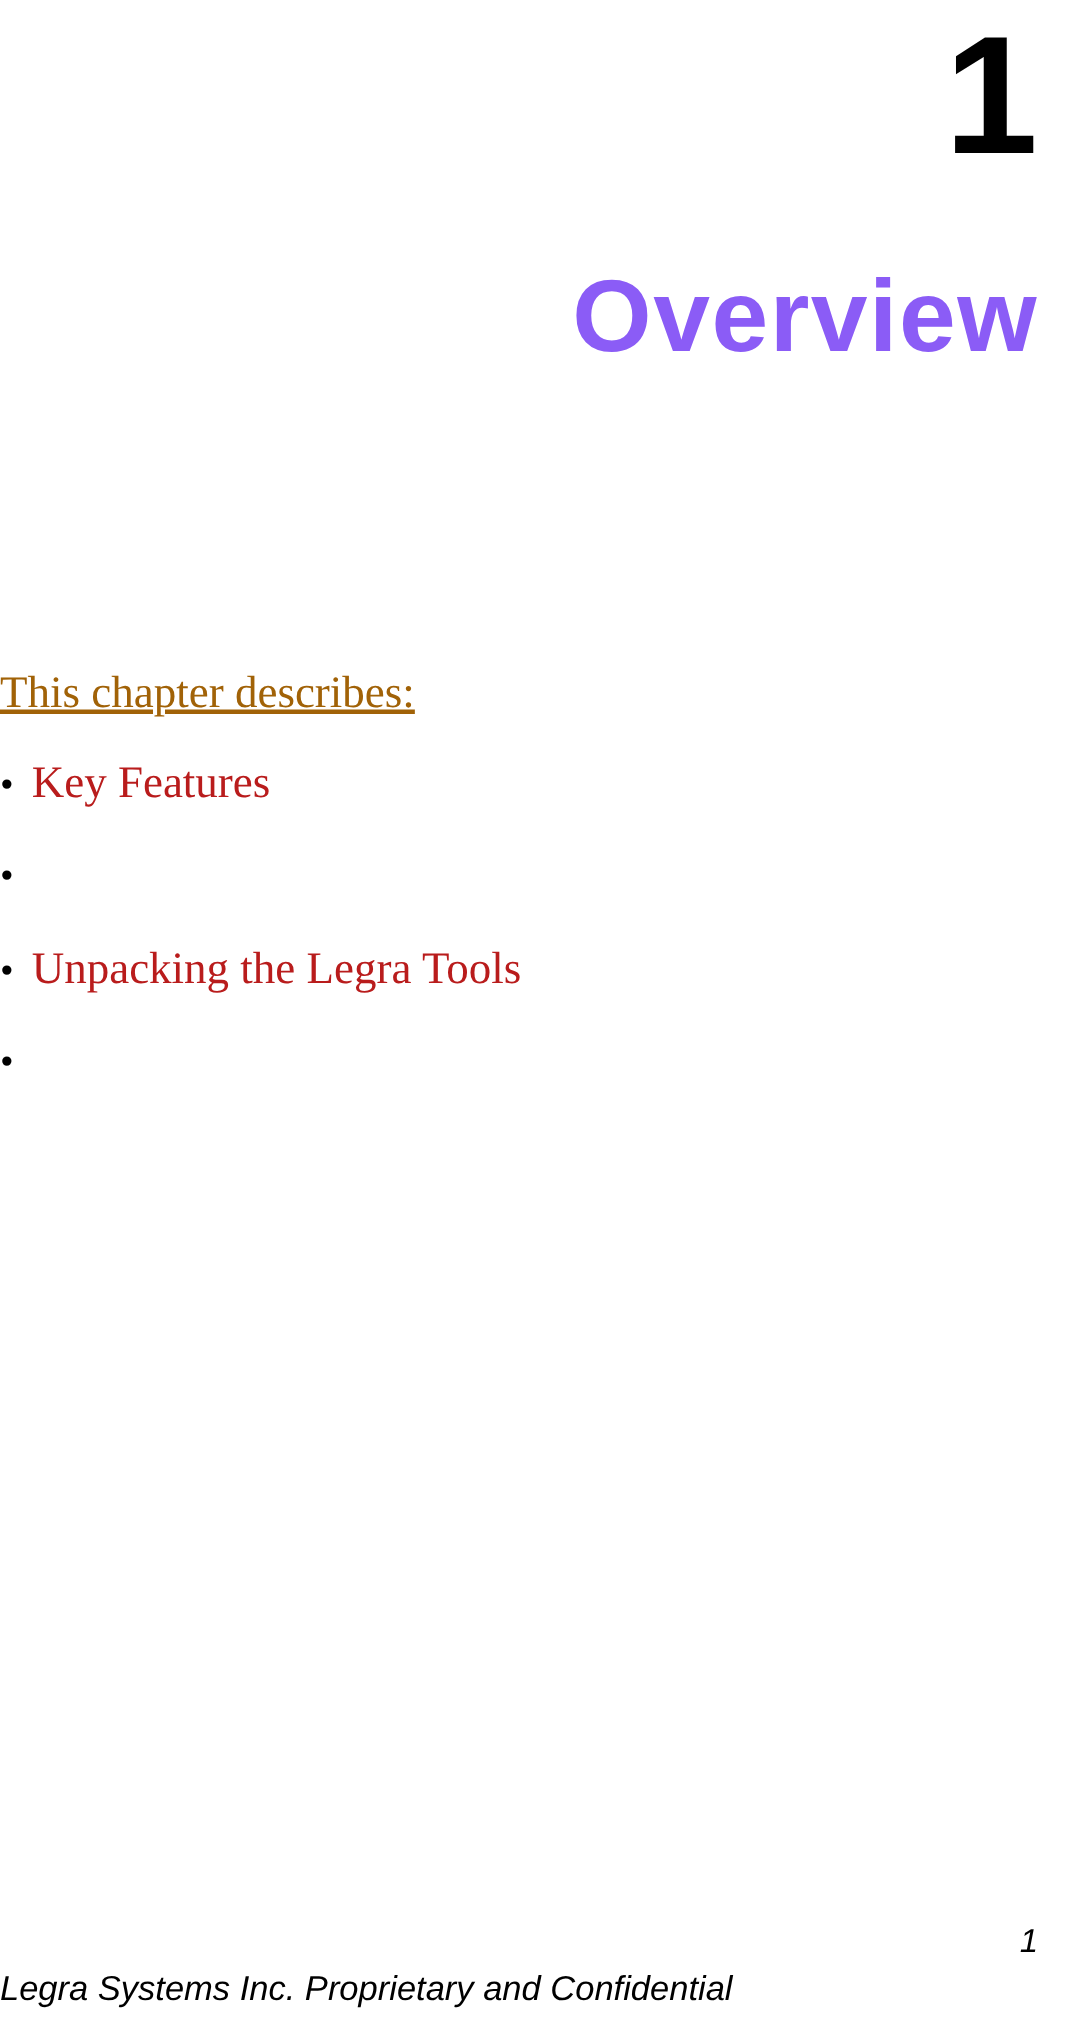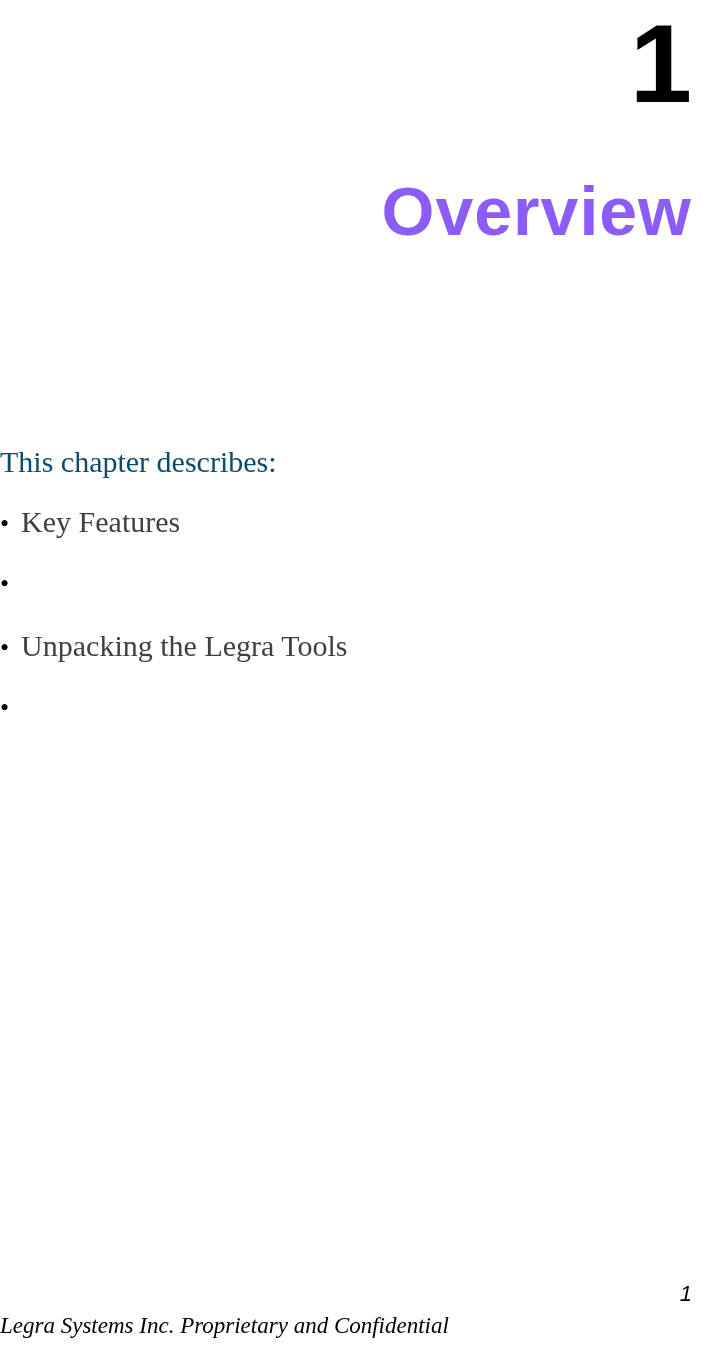--- a/index.html
+++ b/index.html
@@ -33,56 +33,57 @@
       font-weight: 900;
       font-size: 68px;
       color: #8b5cf6;
       letter-spacing: 1px;
     }
     .intro-text {
       position: absolute;
       top: 445px;
       left: 0;
       font-size: 30px;
-      color: #0c4a6e;
+      color: #a16207;
+      text-decoration: underline;
     }
     .link-list {
       position: absolute;
       top: 505px;
       left: 0;
       list-style: none;
     }
     .link-list li {
       font-size: 30px;
       margin-bottom: 30px;
       display: flex;
       align-items: baseline;
     }
     .bullet {
       color: #000000;
       margin-right: 12px;
       font-size: 26px;
     }
     .link {
-      color: #404040;
+      color: #b91c1c;
     }
     .page-number {
       position: absolute;
       bottom: 50px;
       right: 20px;
       font-family: Arial, Helvetica, sans-serif;
       font-style: italic;
       font-size: 22px;
       color: #000000;
     }
     .footer-text {
       position: absolute;
       bottom: 18px;
       left: 0;
-      font-family: Liberation Serif, serif;
+      font-family: Liberation Sans, sans-serif;
       font-style: italic;
       font-size: 23px;
       color: #000000;
     }
   </style>
 </head>
 <body>
 
 <div class="chapter-number">1</div>
 <div class="chapter-title">Overview</div>

